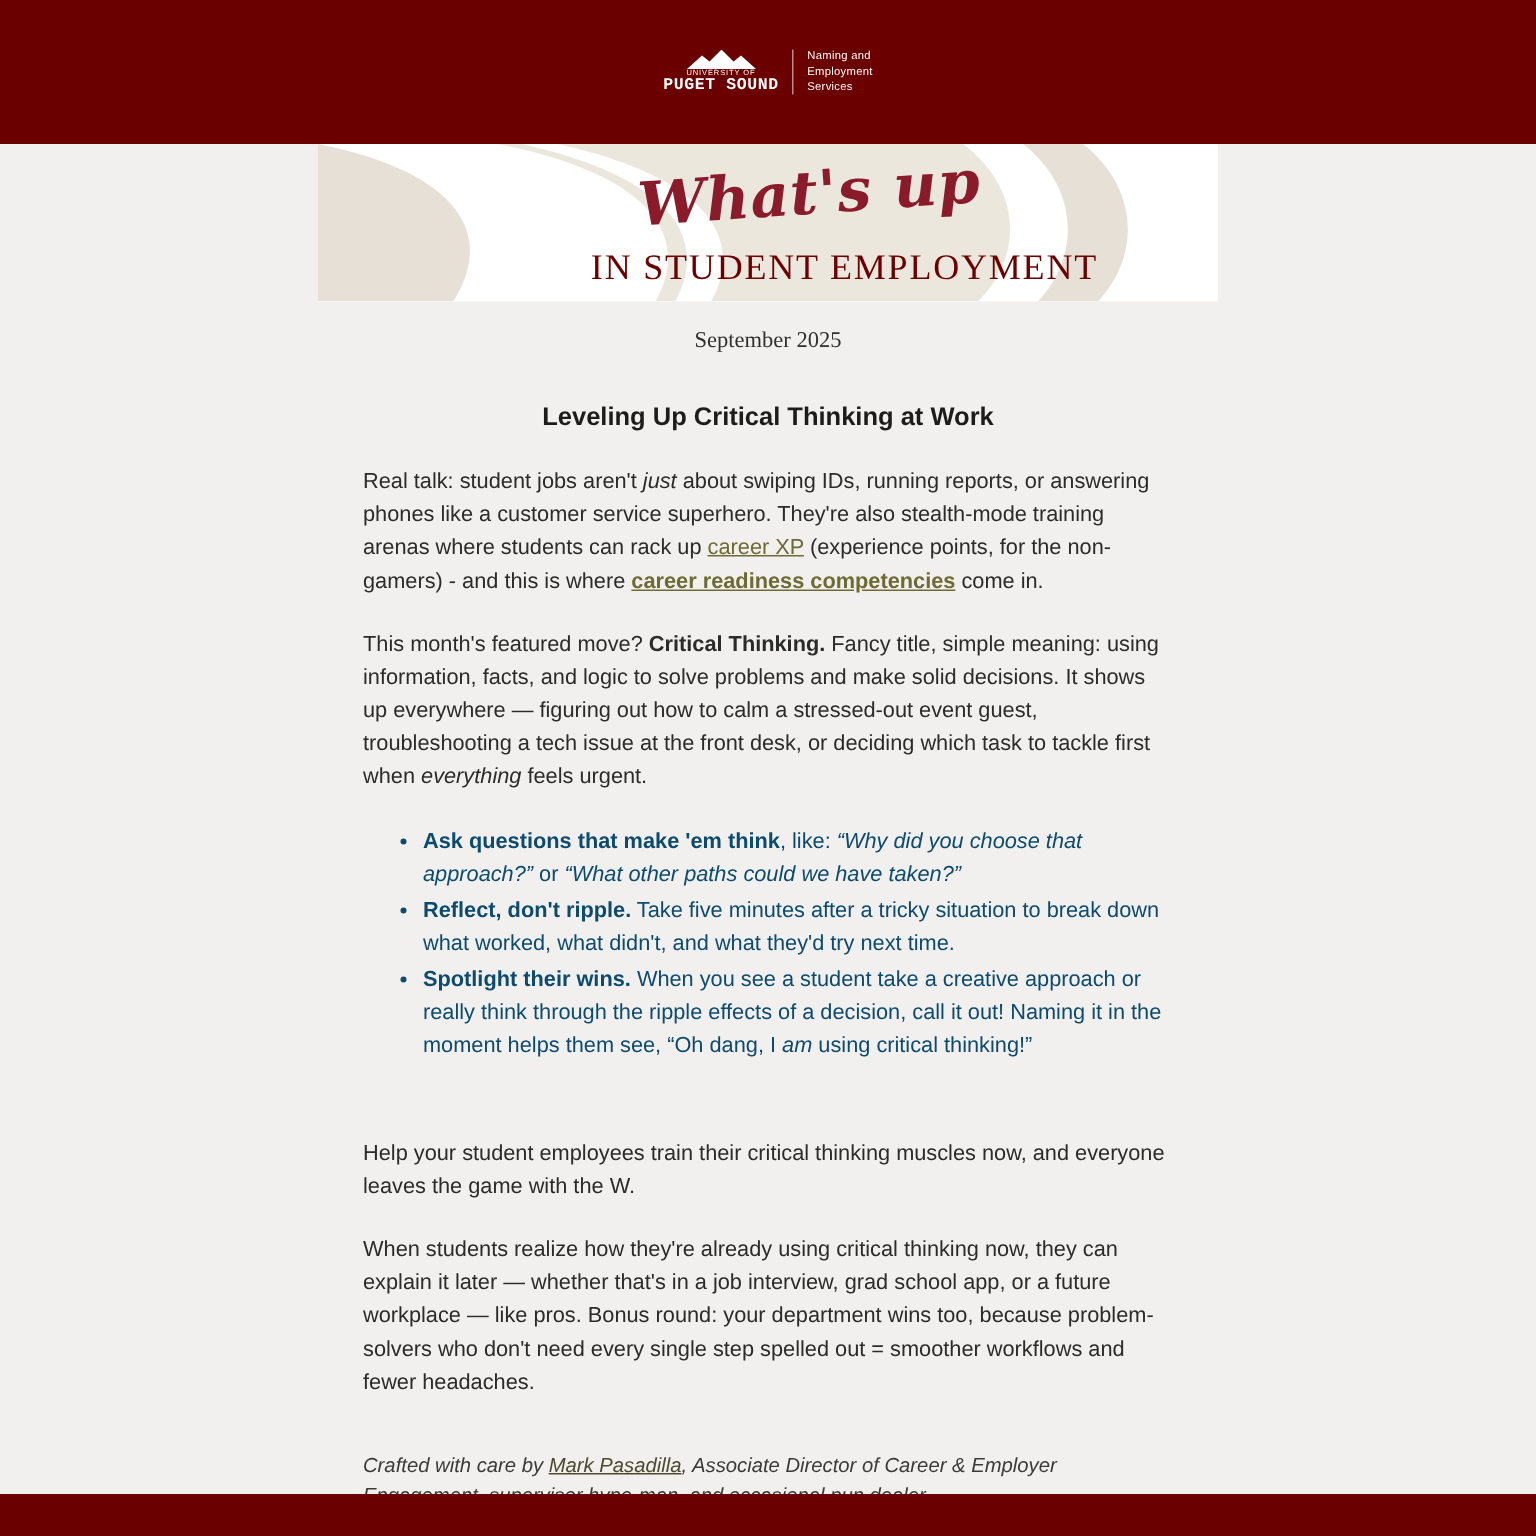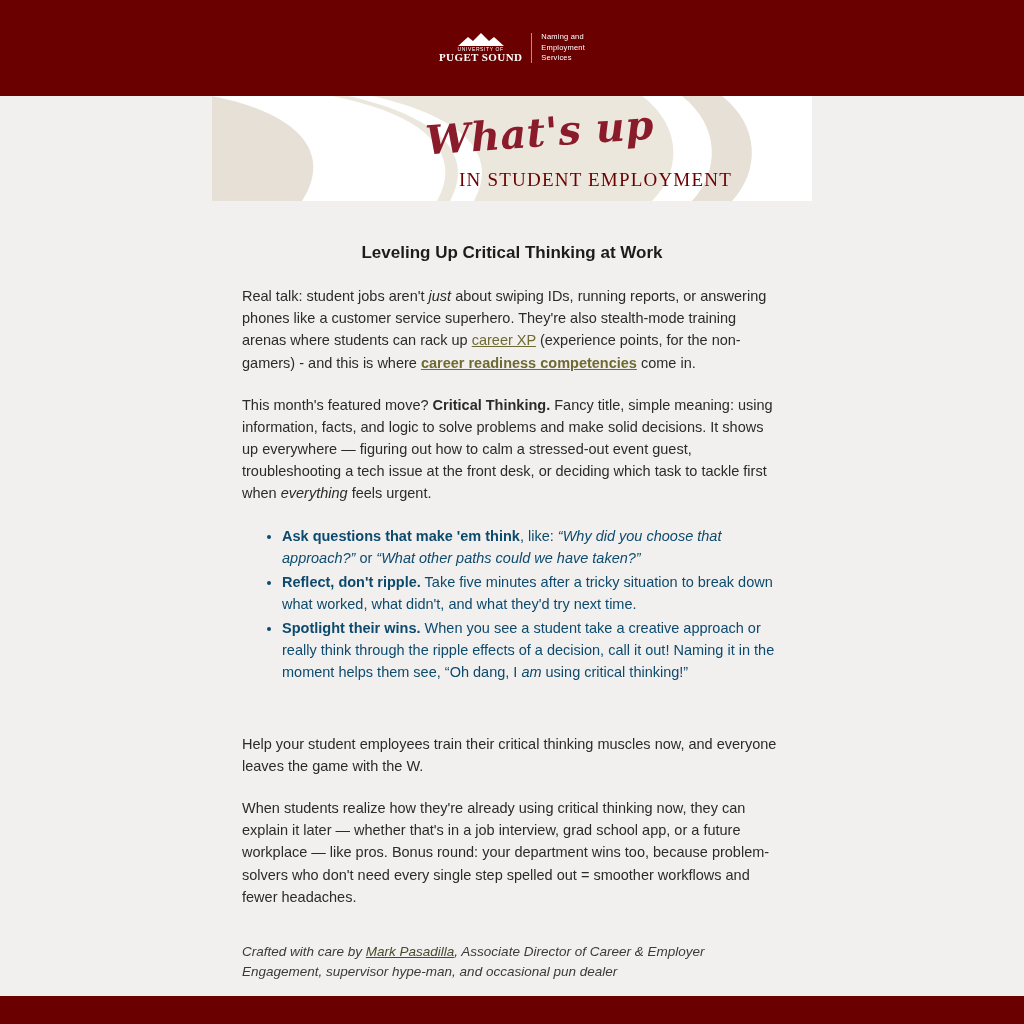--- a/index.html
+++ b/index.html
@@ -42,21 +42,21 @@
     overflow: hidden;
   }
   .logo-mark .mtn svg { display:block; }
   .logo-mark .u-of {
     font-size: 5px;
     letter-spacing: 0.6px;
     text-transform: uppercase;
     margin-top: 1px;
   }
   .logo-mark .ps {
-    font-family: Liberation Serif, serif;
+    font-family: Liberation Mono, monospace;
     font-size: 11px;
     font-weight: bold;
     letter-spacing: 0.4px;
     text-transform: uppercase;
   }
   .logo-divider {
     width: 1px;
     height: 30px;
     background: rgba(255,255,255,0.55);
   }
@@ -98,21 +98,21 @@
     font-style: italic;
     font-size: 40px;
     color: #8a1b2b;
     line-height: 1;
     transform: rotate(-4deg) translateX(-78px);
     font-weight: bold;
     letter-spacing: 0.5px;
   }
   .hero-sub {
     font-family: "Liberation Serif", serif;
-    font-size: 19px;
+    font-size: 24px;
     letter-spacing: 1.2px;
     color: #6b0000;
     margin-top: 22px;
   }
 
   
   .content {
     width: 540px;
     margin: 0 auto;
     padding-top: 10px;
@@ -219,20 +219,21 @@
     </svg>
     <div class="hero-text">
       <div class="hero-script">What's up</div>
       <div class="hero-sub">IN STUDENT EMPLOYMENT</div>
     </div>
   </div>
 </div>
 
 <div class="content">
 
+  <div class="issue-date">September 2025</div>
 
   <h1 class="article-title">Leveling Up Critical Thinking at Work</h1>
 
   <p class="para">
     <span>Real talk: student jobs aren't </span><em>just</em><span> about swiping IDs, running reports, or answering phones like a customer service superhero. They're also stealth-mode training arenas where students can rack up </span><a class="inline-link" href="#">career XP</a><span> (experience points, for the non-gamers) - and this is where </span><a class="inline-link bold" href="#">career readiness competencies</a><span> come in.</span>
   </p>
 
   <p class="para">
     <span>This month's featured move? </span><strong>Critical Thinking.</strong><span> Fancy title, simple meaning: using information, facts, and logic to solve problems and make solid decisions. It shows up everywhere — figuring out how to calm a stressed-out event guest, troubleshooting a tech issue at the front desk, or deciding which task to tackle first when </span><em>everything</em><span> feels urgent.</span>
   </p>

